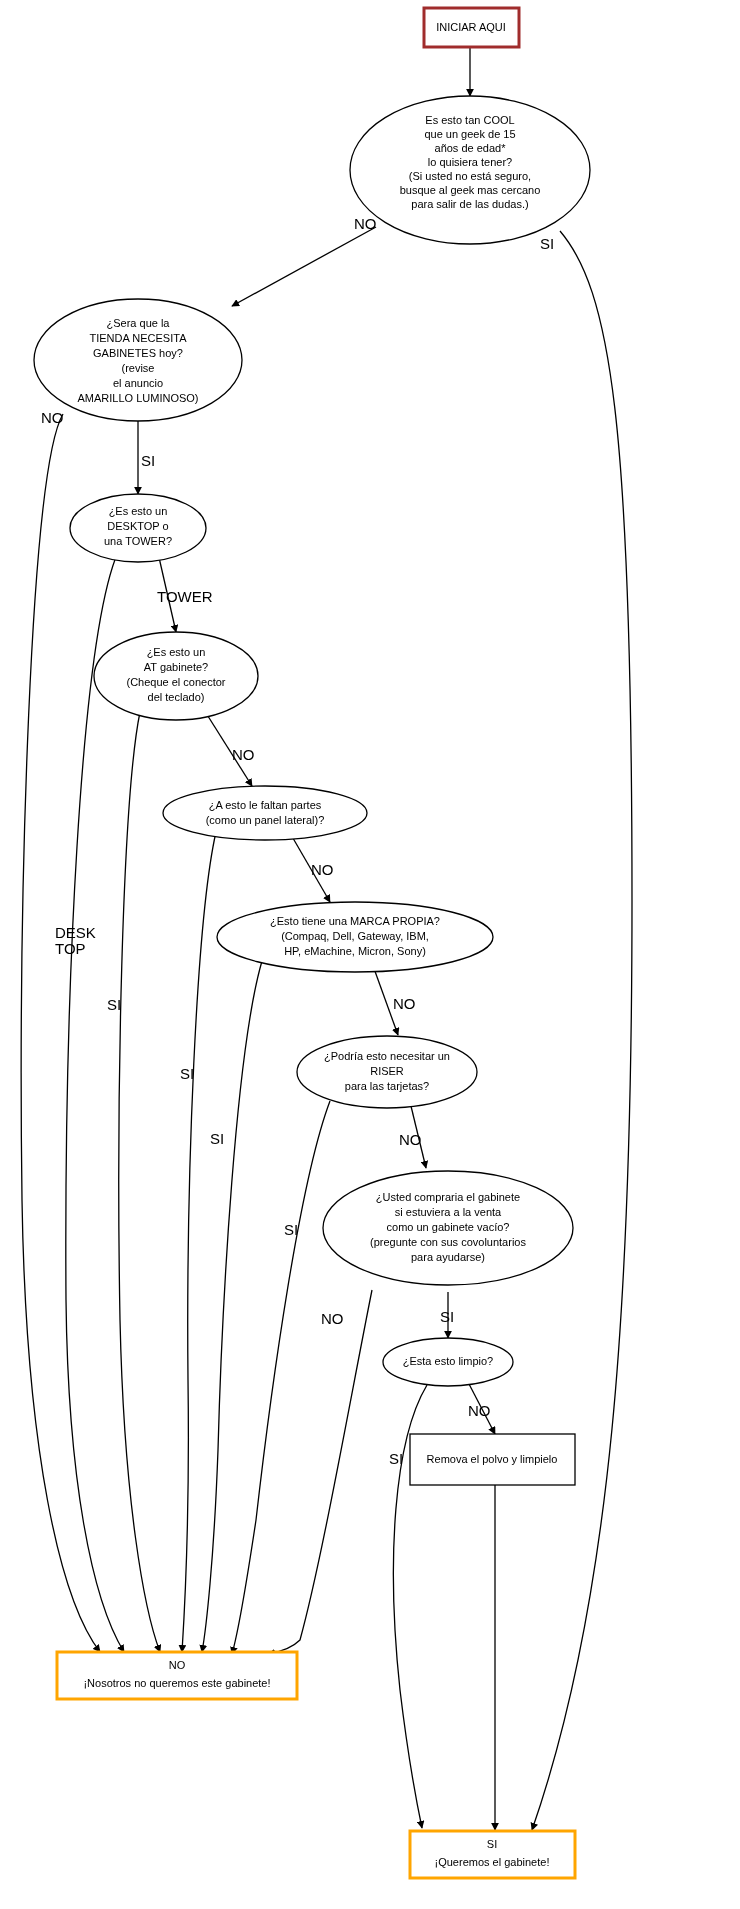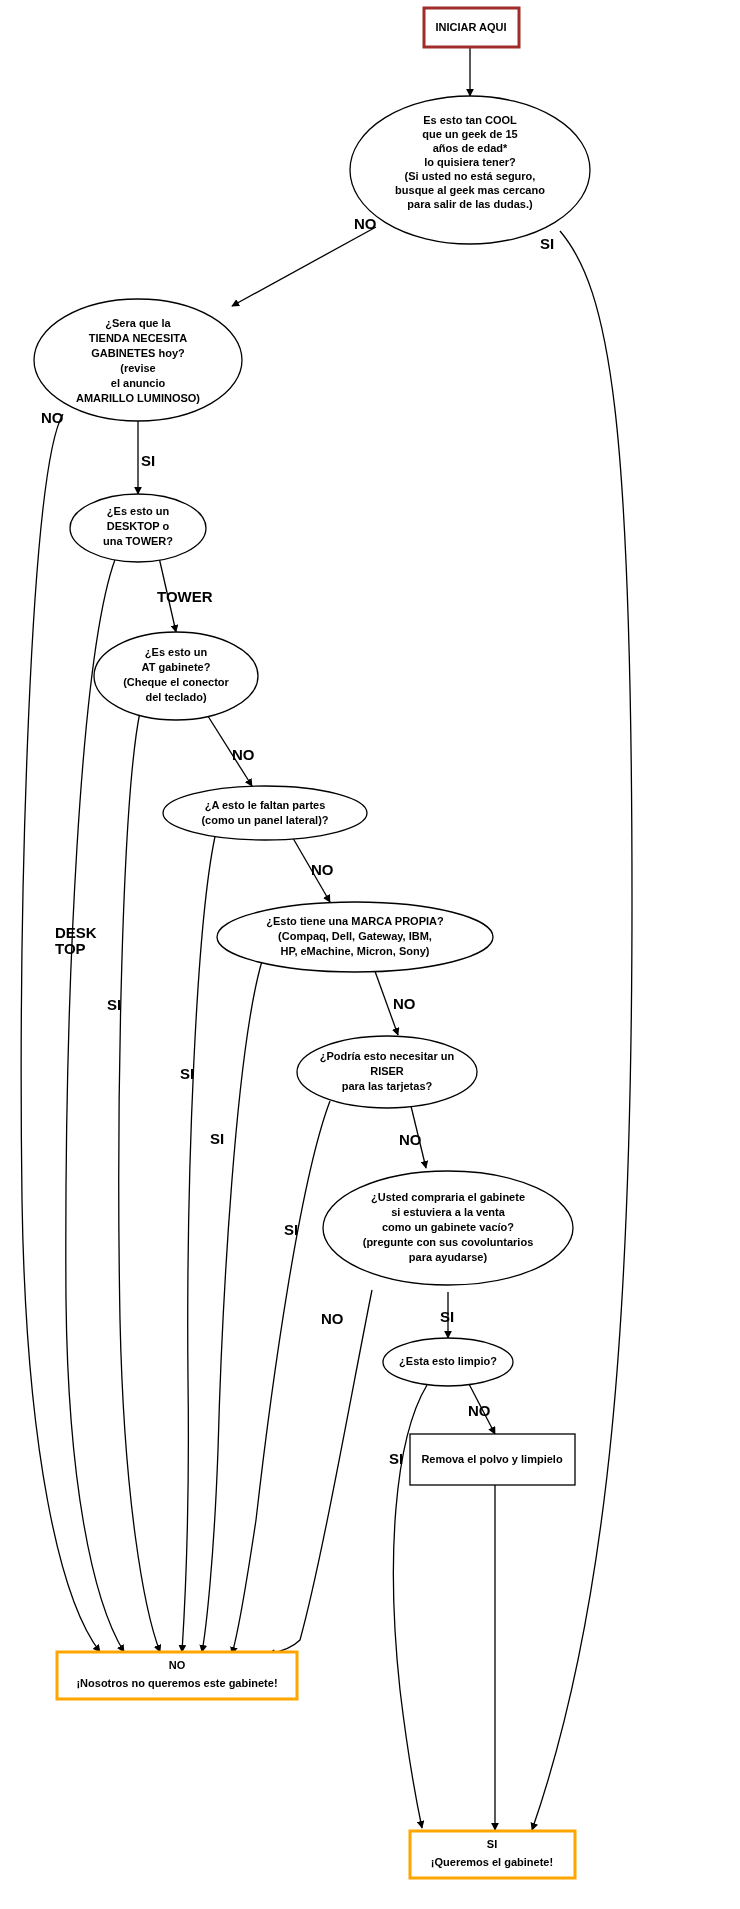--- a/index.html
+++ b/index.html
@@ -10,21 +10,20 @@
   body {
     width: 740px;
     height: 1909px;
     font-family: "Liberation Sans", sans-serif;
     overflow: hidden;
   }
   #flow-root {
     position: relative;
     width: 740px;
     height: 1497px;
-    font-weight: bold;
   }
   svg#flow-svg {
     display: block;
     width: 740px;
     height: 1909px;
   }
   .node-shape-ellipse {
     fill: #ffffff;
     stroke: #000000;
     stroke-width: 1.3;

